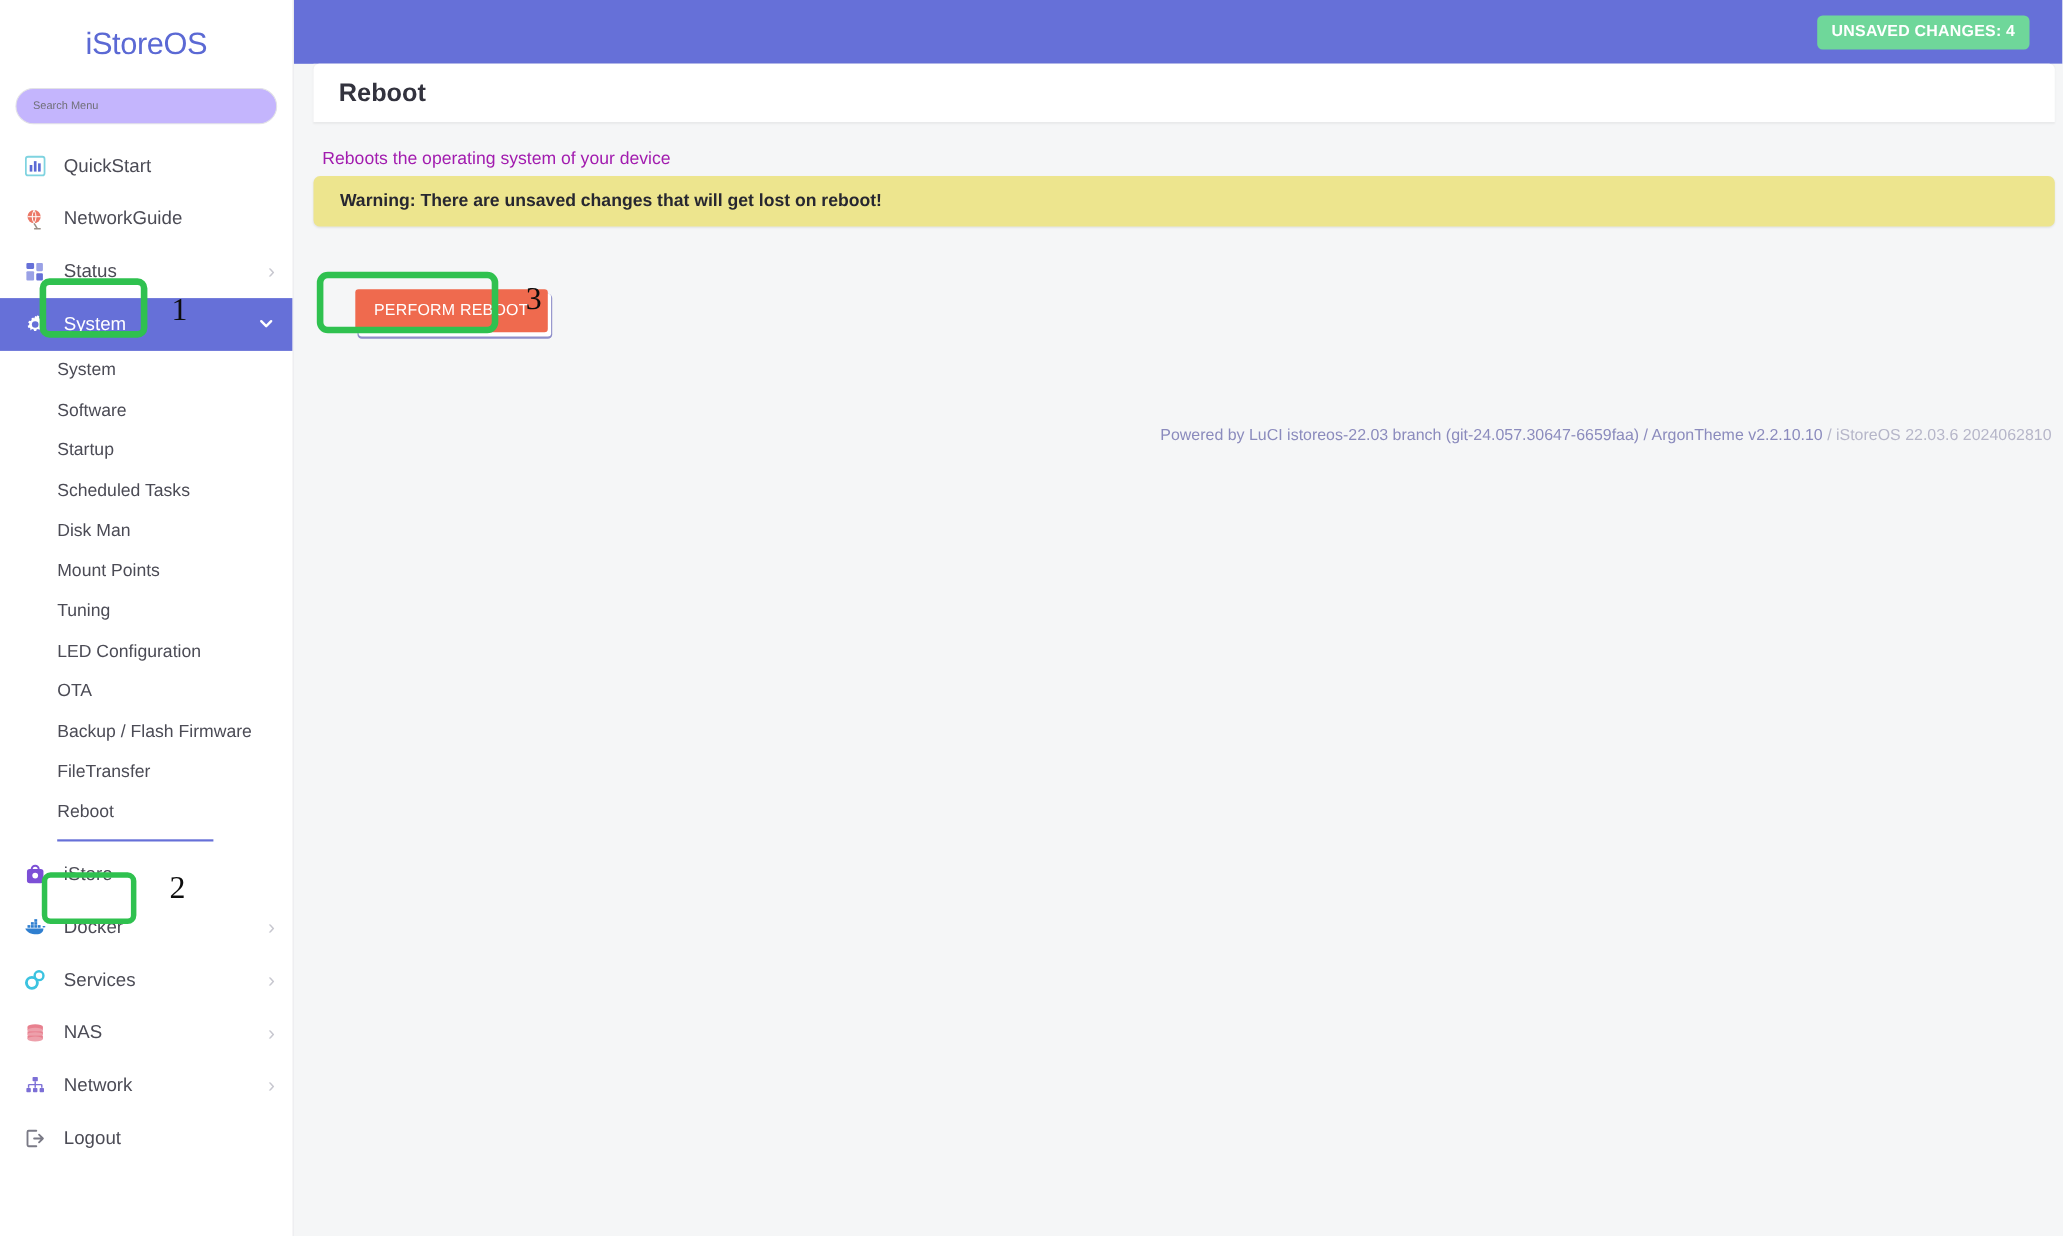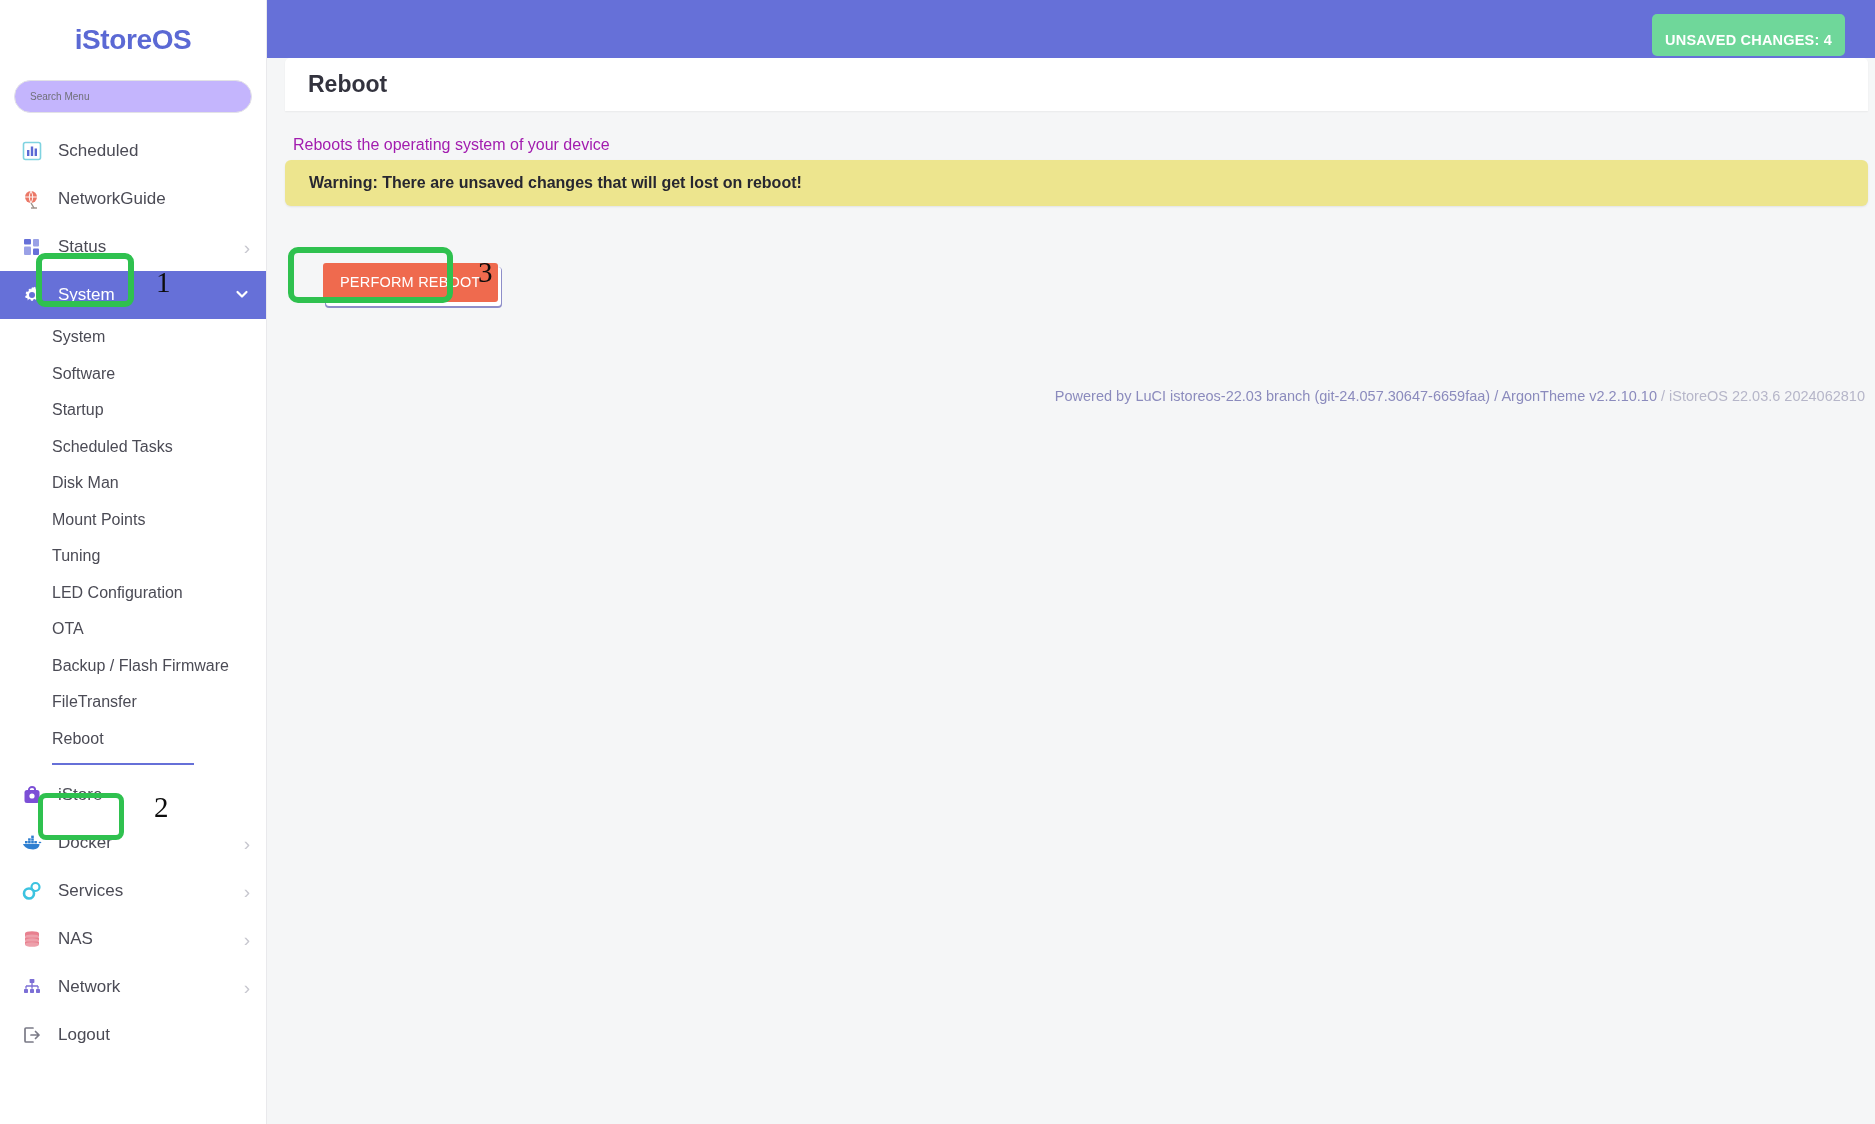--- a/index.html
+++ b/index.html
@@ -17,21 +17,21 @@
     position: absolute; left: 0; top: 0;
     width: 267px; height: 1124px;
     background: #ffffff;
     border-right: 1px solid #e9e9ec;
     overflow: hidden;
     z-index: 5;
   }
   #brand {
     height: 80px;
     display: flex; align-items: center; justify-content: center;
-    font-size: 28px; font-weight: bold; color: #5b69d4;
+    font-size: 28px; font-weight: normal; color: #5b69d4;
     letter-spacing: -0.4px;
   }
   #search-wrap { padding: 0 14px 10px 14px; }
   #search-input {
     width: 100%; height: 33px;
     border: 1px solid #e2e2e6; border-radius: 17px;
     padding: 0 15px; font-size: 10px; color: #4a4a55;
     font-family: "Liberation Sans", sans-serif;
     outline: none; background: #c4b5fd;
   }
@@ -84,21 +84,21 @@
     position: absolute; left: 267px; top: 0;
     width: 1608px; height: 58px;
     background: #6670d8;
   }
   #unsaved-badge {
     position: absolute; right: 30px; top: 14px;
     background: #6fd79a;
     color: #ffffff;
     font-size: 14.5px;
     font-weight: bold;
-    padding: 18px 13px 8px 13px;
+    padding: 7px 13px 8px 13px;
     border-radius: 5px;
     letter-spacing: 0.2px;
     white-space: nowrap;
     cursor: pointer;
   }
 
   
   #main {
     position: absolute; left: 285px; top: 58px;
     width: 1590px; height: 1066px;
@@ -206,21 +206,21 @@
 
       <div class="nav-item">
         <span class="ico">
           <svg width="20" height="20" viewBox="0 0 20 20">
             <rect x="1.5" y="1.5" width="17" height="17" rx="2" fill="none" stroke="#7fd3e0" stroke-width="1.6"></rect>
             <rect x="5" y="9" width="2.4" height="6" fill="#5b69d4"></rect>
             <rect x="8.8" y="5.5" width="2.4" height="9.5" fill="#5b69d4"></rect>
             <rect x="12.6" y="7.5" width="2.4" height="7.5" fill="#5b69d4"></rect>
           </svg>
         </span>
-        <span class="lbl">Scheduled</span>
+        <span class="lbl">QuickStart</span>
         <span class="chev"></span>
       </div>
 
       <div class="nav-item">
         <span class="ico">
           <svg width="20" height="20" viewBox="0 0 20 20">
             <circle cx="9" cy="8" r="6" fill="#e8604c" opacity="0.85"></circle>
             <path d="M3 8 h12 M9 2 q3.5 6 0 12 M9 2 q-3.5 6 0 12" stroke="#fff" stroke-width="0.9" fill="none"></path>
             <path d="M9 14 l3 5" stroke="#9a8f86" stroke-width="1.4"></path>
             <path d="M9 19 h6" stroke="#9a8f86" stroke-width="1.4"></path>

